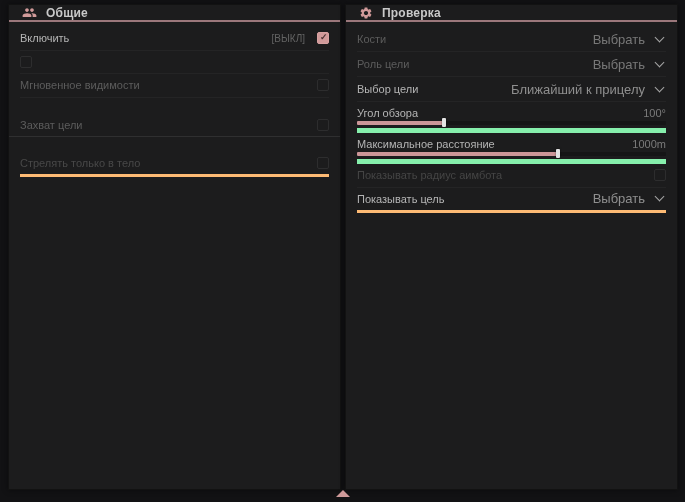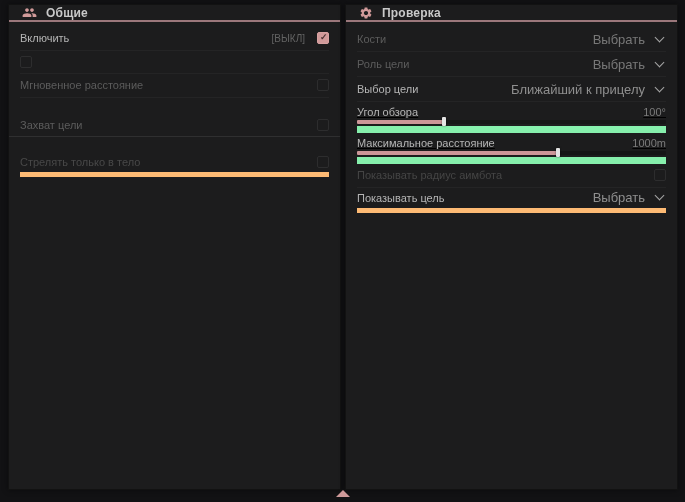--- a/index.html
+++ b/index.html
@@ -13,39 +13,39 @@
 
   .panel-header { height:15px; display:flex; align-items:center; padding:0 13px; gap:9px; }
   .panel-title { font-size:12px; font-weight:bold; color:#c9c9c9; letter-spacing:.2px; }
   .hicon { display:flex; align-items:center; }
   .hicon svg { display:block; fill:#d19a9a; }
   .header-line { height:2px; background:#9b777b; }
 
   .rows { padding:5px 11px 0; }
   .row { height:23.5px; display:flex; align-items:center; border-bottom:1px solid #242425; }
   .row.full-divider { margin:16px -11px; padding:0 11px; border-bottom:1px solid #2f2f30; }
-  .row.no-border { border-bottom:5px solid #fdba74; }
+  .row.no-border { border-bottom:3px solid #fdba74; }
 
   .label { flex:1; font-size:11px; color:#5c5c5c; }
   .label.bright { color:#b5b5b5; }
   .label.dimmer { color:#484848; }
   .label.disabled { color:#454545; }
 
   .keybind { font-size:10px; color:#636363; margin-right:12px; }
 
   .checkbox { width:12px; height:12px; border:1px solid #3b3b3c; border-radius:2px; position:relative; flex:0 0 auto; }
   .checkbox.dim { border-color:#2d2d2e; }
   .checkbox.checked { background:#d19a9a; border-color:#d7a1a1; }
   .checkbox.checked::after { content:"✓"; position:absolute; top:-1px; left:2px; font-size:9px; font-weight:bold; color:#4a3030; }
 
   .dd-value { font-size:13px; color:#8f8f8f; margin-right:11px; }
   .dd-value.dim { color:#787878; }
   .chevron-down { width:7px; height:7px; border-right:1.6px solid #a6a6a6; border-bottom:1.6px solid #a6a6a6; transform:rotate(45deg); margin:-4px 3px 0 0; flex:0 0 auto; }
 
-  .slider-group { padding:3px 0 2px; border-bottom:7px solid #86efac; height:31px; display:flex; flex-direction:column; justify-content:center; gap:2px;text-decoration:underline; }
+  .slider-group { padding:3px 0 2px; border-bottom:5px solid #86efac; height:31px; display:flex; flex-direction:column; justify-content:center; gap:2px; }
   .slider-label-row { display:flex; align-items:center; }
   .slider-value { font-size:11px; color:#7b7b7b;text-align:right; }
   .slider-track { position:relative; height:4px; background:#151516; border-radius:1px; }
   .slider-fill { position:relative; height:100%; background:#cc9698; border-radius:1px; }
   .slider-handle { position:absolute; right:-2px; top:-2.5px; width:4px; height:9px; background:#e3e3e3; border-radius:1px; box-shadow:0 0 2px rgba(0,0,0,.6); }
 
   .scroll-arrow { position:absolute; left:336px; top:490px; width:0; height:0;
     border-left:7px solid transparent; border-right:7px solid transparent; border-bottom:7px solid #cf9a9a; }
 </style>
 </head>
@@ -67,21 +67,21 @@
     <div class="rows">
       <div class="row">
         <span class="label bright">Включить</span>
         <span class="keybind">[ВЫКЛ]</span>
         <span class="checkbox checked"></span>
       </div>
       <div class="row">
         <span class="checkbox dim"></span>
       </div>
       <div class="row">
-        <span class="label">Мгновенное расстояние</span>
+        <span class="label">Мгновенное видимости</span>
         <span class="checkbox dim"></span>
       </div>
       <div class="row full-divider">
         <span class="label">Захват цели</span>
         <span class="checkbox dim"></span>
       </div>
       <div class="row no-border">
         <span class="label dimmer">Стрелять только в тело</span>
         <span class="checkbox dim"></span>
       </div>

